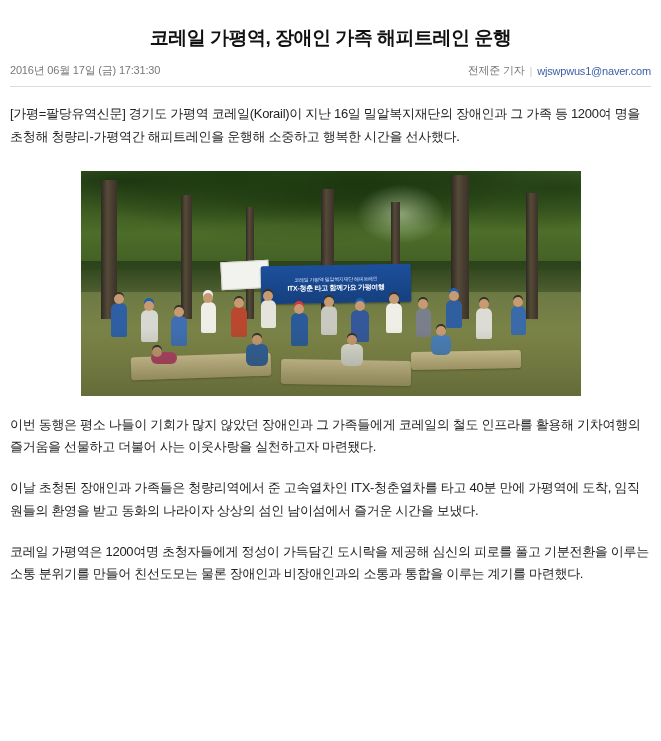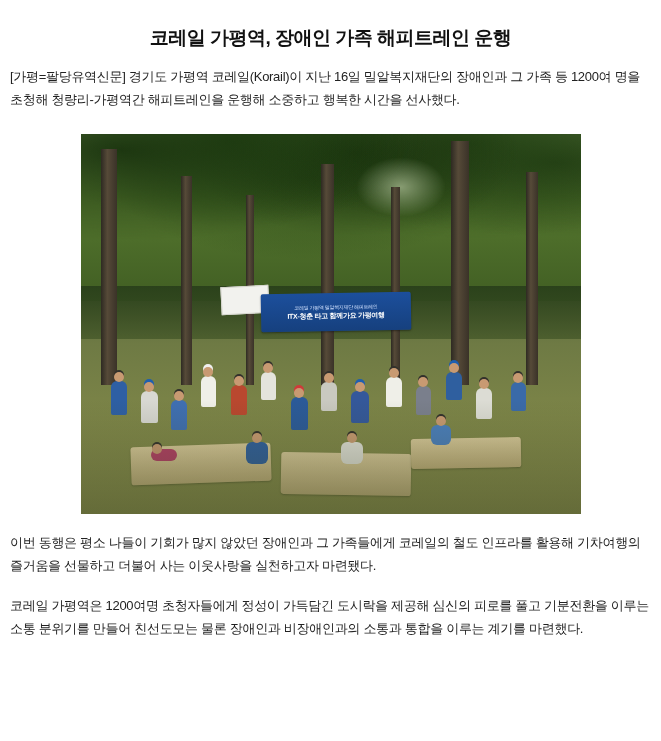--- a/index.html
+++ b/index.html
@@ -73,21 +73,21 @@
   }
   .para {
     margin-top: 18px;
   }
   .figure {
     margin: 22px auto 0 auto;
     width: 500px;
   }
   .photo {
     width: 500px;
-    height: 380px;
+    height: 225px;
     position: relative;
     overflow: hidden;
     background: #4d6b3c;
     border: 0;
   }
   
   .sky {
     position: absolute;
     left: 0; top: 0; width: 100%; height: 46%;
     background: linear-gradient(180deg, #6f8f4e 0%, #56782f 35%, #3f5c22 100%);
@@ -192,20 +192,28 @@
   .cap2 .head { box-shadow: 0 -3px 0 #cf3a3a; }
   .white .head { box-shadow: 0 -3px 0 #f0f0f0; }
 </style>
 </head>
 <body>
 
 <div class="page">
 
   <h1 class="headline">코레일 가평역, 장애인 가족 해피트레인 운행</h1>
 
+  <div class="meta-bar">
+    <div class="meta-left">2016년  06월  17일 (금) 17:31:30</div>
+    <div class="meta-right">
+      <span class="reporter">전제준 기자</span>
+      <span class="sep">|</span>
+      <a class="email" href="#">wjswpwus1@naver.com</a>
+    </div>
+  </div>
 
   <p class="body-text lead">[가평=팔당유역신문] 경기도 가평역 코레일(Korail)이 지난 16일 밀알복지재단의 장애인과 그 가족 등 1200여 명을 초청해 청량리-가평역간 해피트레인을 운행해 소중하고 행복한 시간을 선사했다.</p>
 
   <div class="figure">
     <div class="photo">
       <div class="sky"></div>
       <div class="canopy"></div>
       <div class="bright-gap"></div>
       <div class="ground"></div>
       <div class="bg-bush"></div>
@@ -284,15 +292,16 @@
         </div>
       <div class="person" style="left:70%; bottom:18%; width:20px; height:20px; background:#4a7fbe; border-radius:6px;">
           <span class="head"></span>
         </div>
 
       <div class="ground-shade"></div>
     </div>
   </div>
 
   <p class="body-text para">이번 동행은 평소 나들이 기회가 많지 않았던 장애인과 그 가족들에게 코레일의 철도 인프라를 활용해 기차여행의 즐거움을 선물하고 더불어 사는 이웃사랑을 실천하고자 마련됐다.</p>
+  <p class="body-text para">이날 초청된 장애인과 가족들은 청량리역에서 준 고속열차인 ITX-청춘열차를 타고 40분 만에 가평역에 도착, 임직원들의 환영을 받고 동화의 나라이자 상상의 섬인 남이섬에서 즐거운 시간을 보냈다.</p>
   <p class="body-text para">코레일 가평역은 1200여명 초청자들에게 정성이 가득담긴 도시락을 제공해 심신의 피로를 풀고 기분전환을 이루는 소통 분위기를 만들어 친선도모는 물론 장애인과 비장애인과의 소통과 통합을 이루는 계기를 마련했다.</p>
 
 </div>
 
 </body></html>

